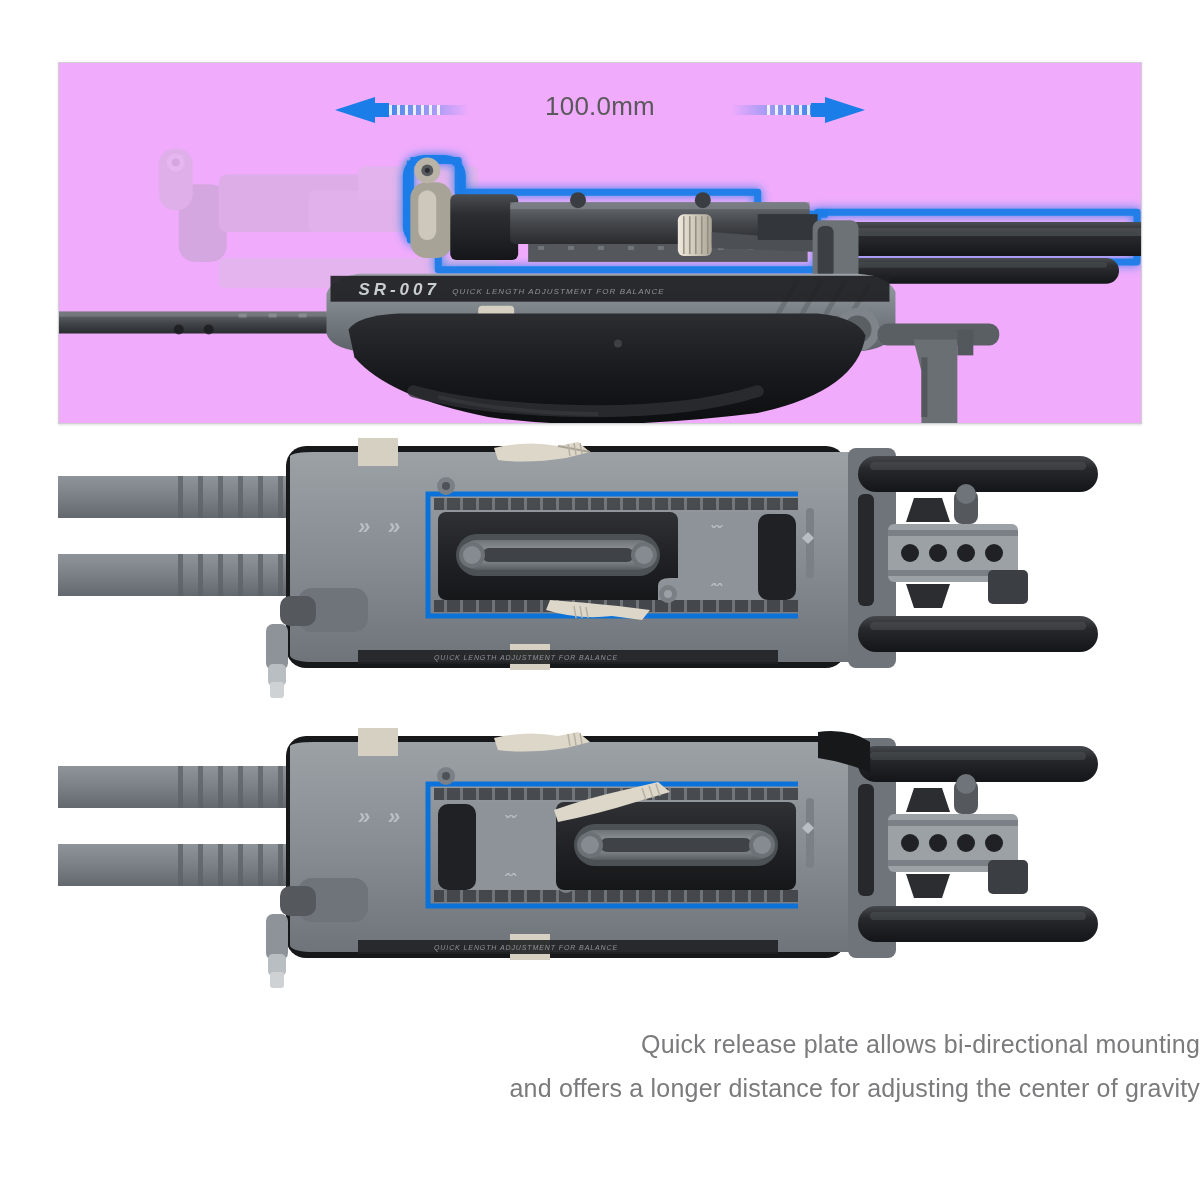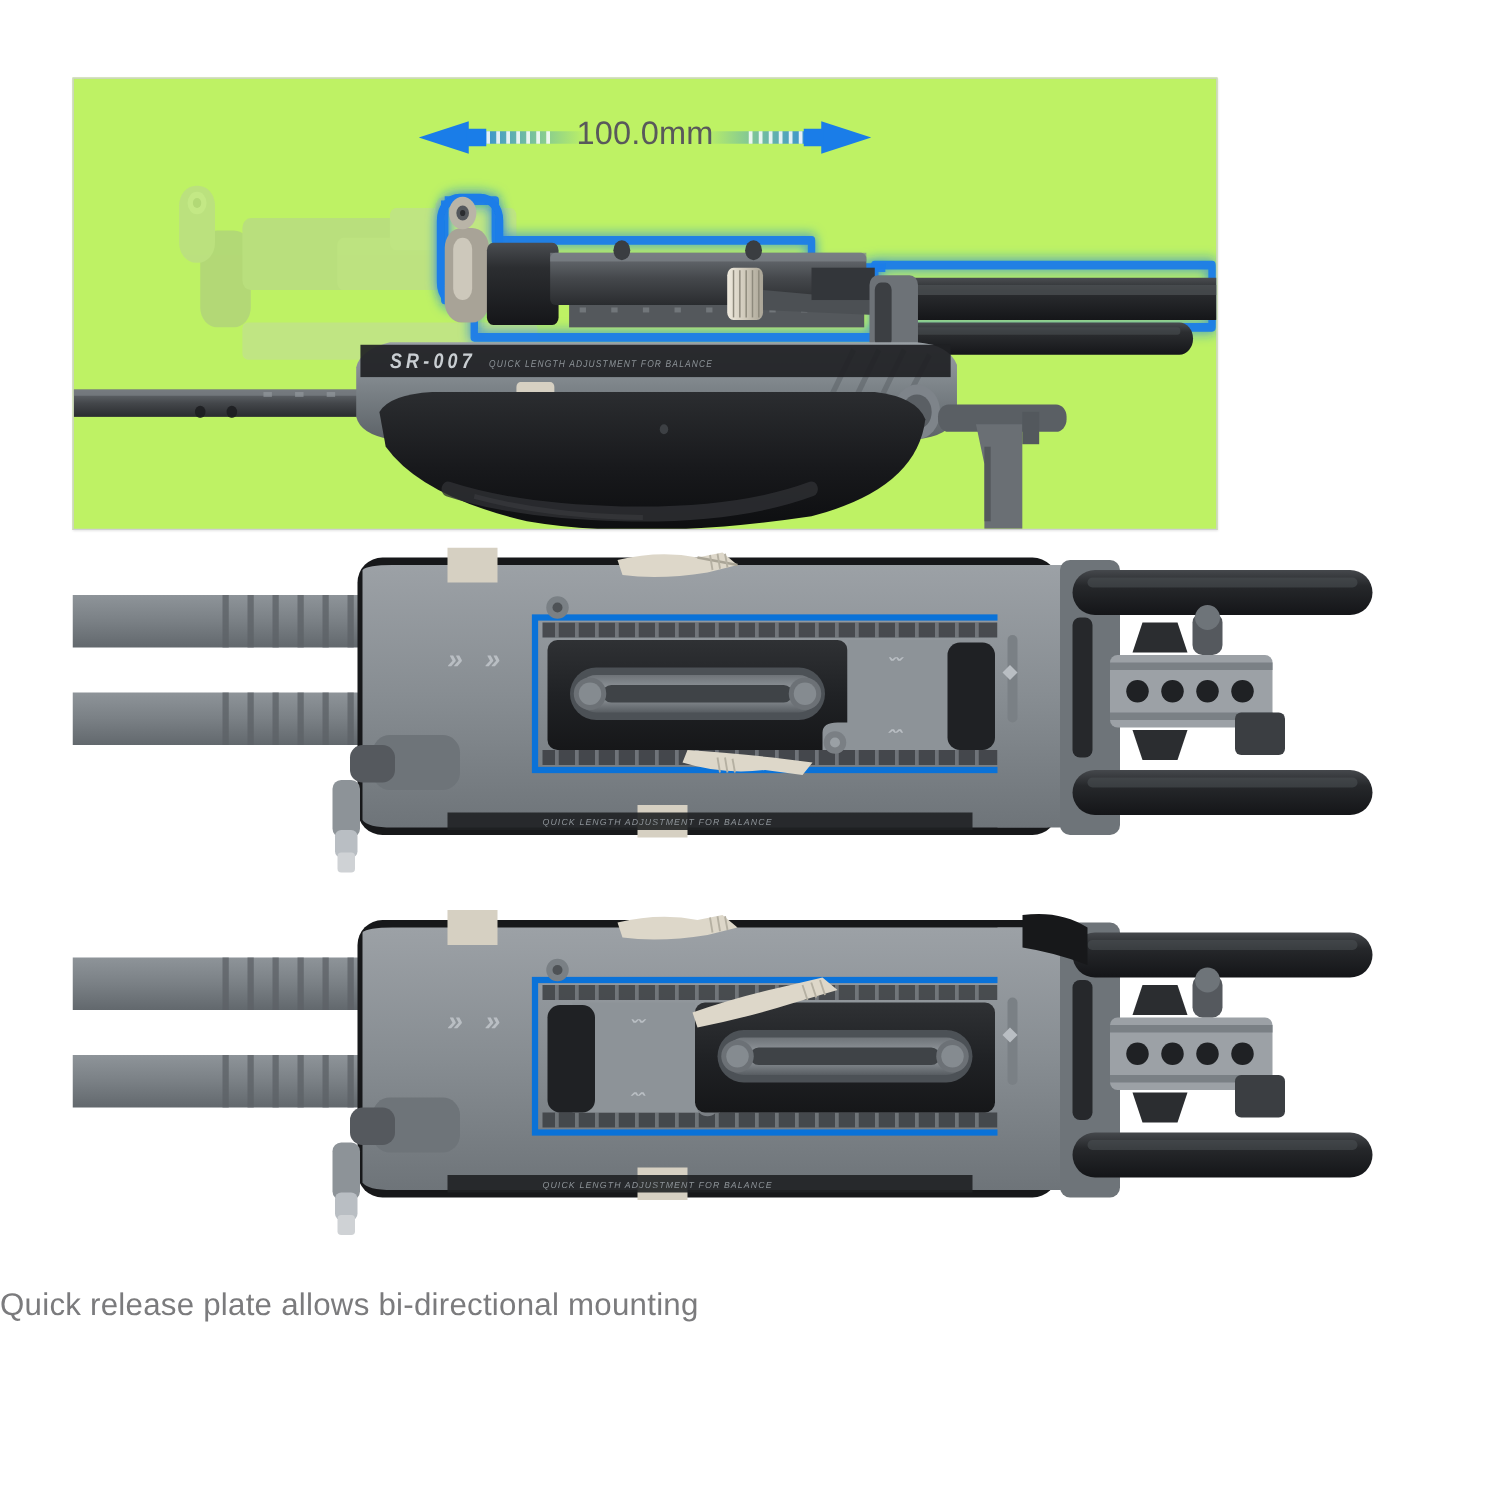--- a/index.html
+++ b/index.html
@@ -8,22 +8,22 @@
     width:1200px; height:1200px;
     background:#ffffff;
     font-family:"Liberation Sans", sans-serif;
     overflow:hidden;
     position:relative;
   }
   .stage { position:absolute; inset:0; }
 
   
   #panel-side {
-    position:absolute; left:58px; top:62px; width:916px; height:362px;
-    background:#bef264;
+    position:absolute; left:58px; top:62px; width:1084px; height:362px;
+    background:#f0abfc;
     border:1px solid #cfd0d2;
     box-shadow:0 1px 2px rgba(0,0,0,.13);
   }
   .dim-row {
     position:absolute; left:0; top:18px; width:100%; height:52px;
   }
   .dim-label {
     position:absolute; left:0; right:0; top:10px;
     text-align:center; font-size:26px; color:#59595b;
     letter-spacing:.2px;
@@ -37,21 +37,21 @@
   .art { position:absolute; inset:0;font-style:italic; }
   .art svg { display:block; width:100%; height:100%; }
 
   
   #panel-top-a { position:absolute; left:58px; top:438px;  width:1084px; height:268px; }
   #panel-top-b { position:absolute; left:58px; top:728px;  width:1084px; height:268px; }
 
   
   #caption {
     position:absolute; left:0; right:0; top:1022px;
-    text-align:left; color:#7b7b7d;
+    text-align:right; color:#7b7b7d;
     font-size:25px; line-height:44px; letter-spacing:.2px;
   }
   #caption div { white-space:nowrap; }
 </style>
 </head>
 <body>
 
 <div class="stage">
 
   <div id="panel-side">
@@ -649,15 +649,16 @@
           <rect x="208" y="186" width="22" height="46" rx="7" fill="#8d9398"></rect>
           <rect x="210" y="226" width="18" height="22" rx="5" fill="#b9bec3"></rect>
           <rect x="212" y="244" width="14" height="16" rx="3" fill="#cfd2d5"></rect>
         </g>
       </svg>
     </div>
   </div>
 
   <div id="caption">
     <div>Quick release plate allows bi-directional mounting</div>
+    <div>and offers a longer distance for adjusting the center of gravity</div>
   </div>
 
 </div>
 
 </body></html>

